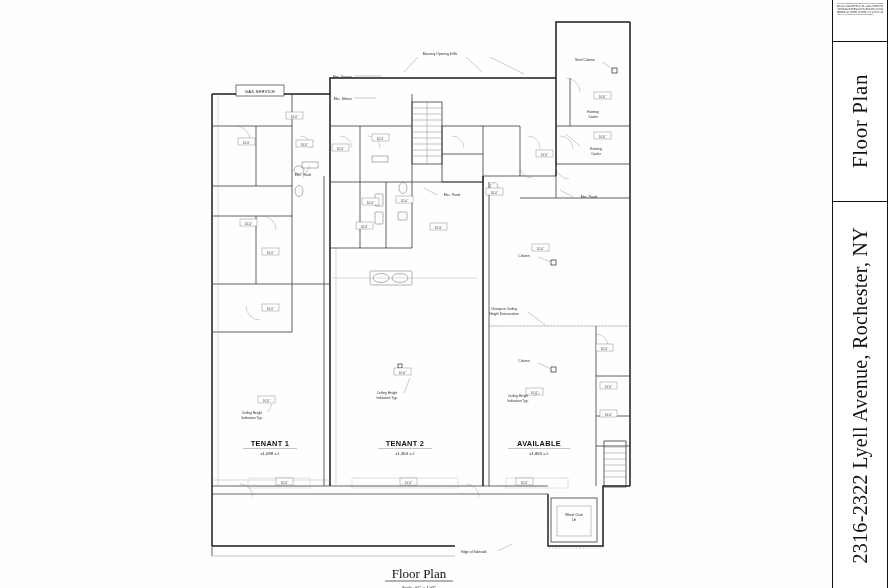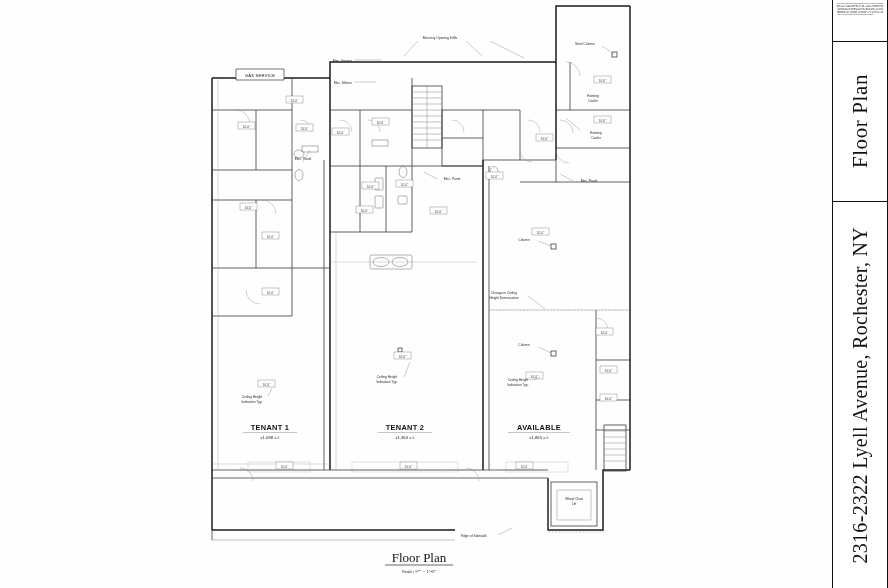--- a/index.html
+++ b/index.html
@@ -31,21 +31,21 @@
     white-space:nowrap;color:#111;
   }
   .tb-project{height:386px;display:flex;align-items:center;justify-content:center;border-bottom:none;}
   .tb-project span{
     writing-mode:vertical-rl;transform:rotate(180deg);
     font-family:"Liberation Serif", serif;font-size:20px;letter-spacing:.3px;
     white-space:nowrap;color:#111;
   }
 
   
-  #plan{position:absolute;left:0;top:0;width:832px;height:440px;}
+  #plan{position:absolute;left:0;top:16px;width:832px;height:440px;}
   #plan svg{display:block;}
 
   
   .anno{font-family:"Liberation Sans", sans-serif;font-size:3.3px;fill:#2b2b2b;}
   .tag{font-family:"Liberation Sans", sans-serif;font-size:2.9px;fill:#333;}
   .suite-name{font-family:"Liberation Sans", sans-serif;font-size:7.4px;font-weight:bold;fill:#111;letter-spacing:.3px;}
   .suite-area{font-family:"Liberation Sans", sans-serif;font-size:4.2px;fill:#222;}
   .gas{font-family:"Liberation Sans", sans-serif;font-size:4.2px;fill:#111;letter-spacing:.2px;}
   .plantitle{font-family:"Liberation Serif", serif;font-size:13px;fill:#111;}
   .planscale{font-family:"Liberation Serif", serif;font-size:5px;fill:#111;}

